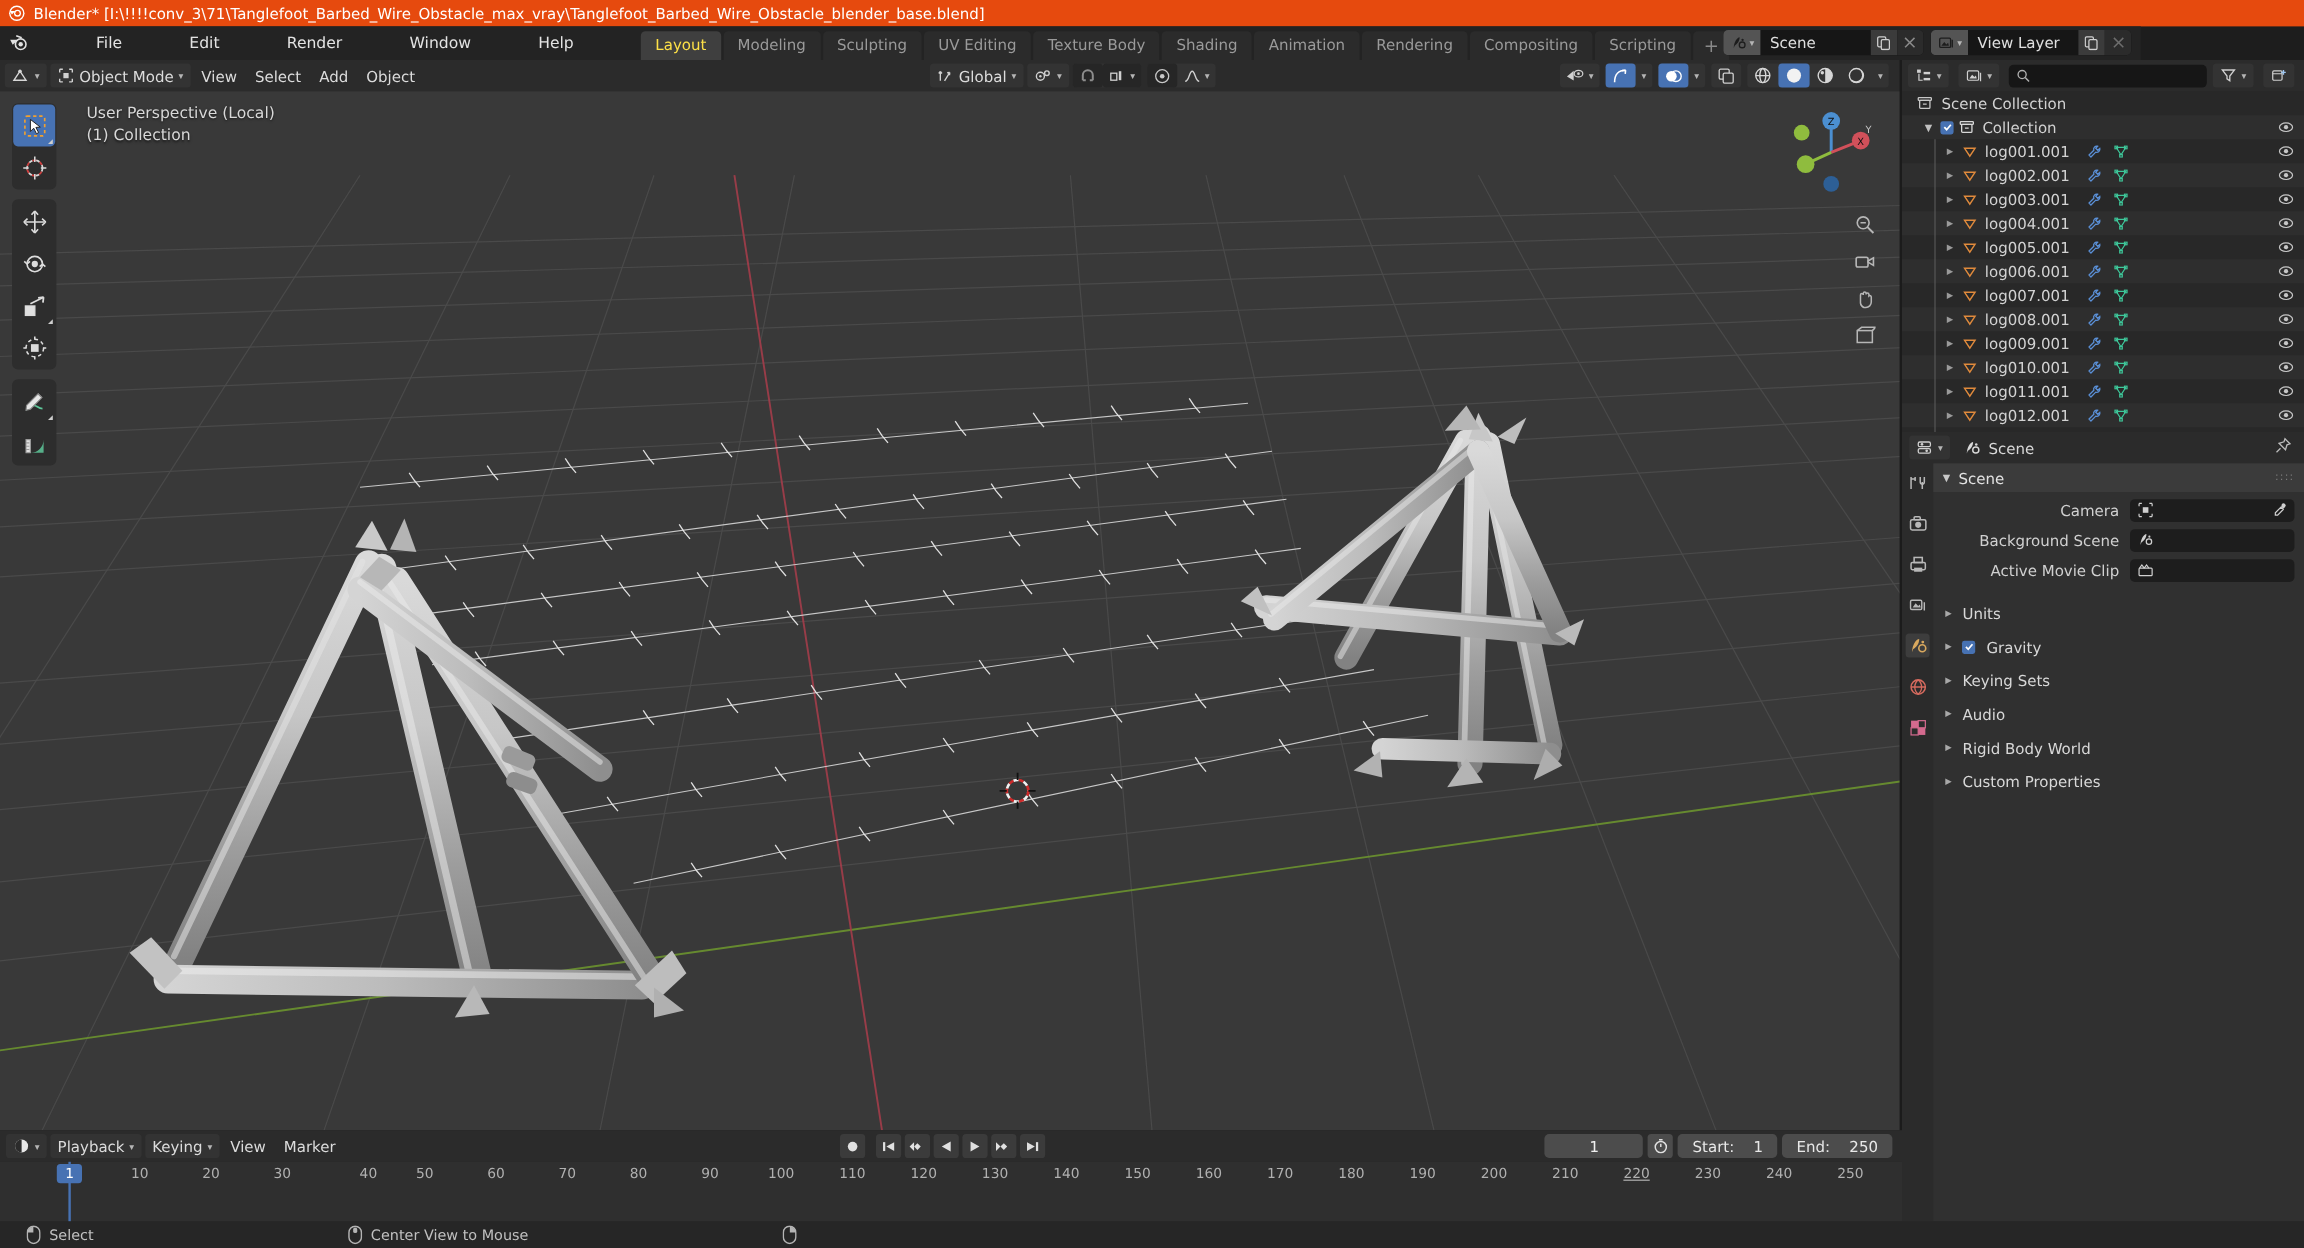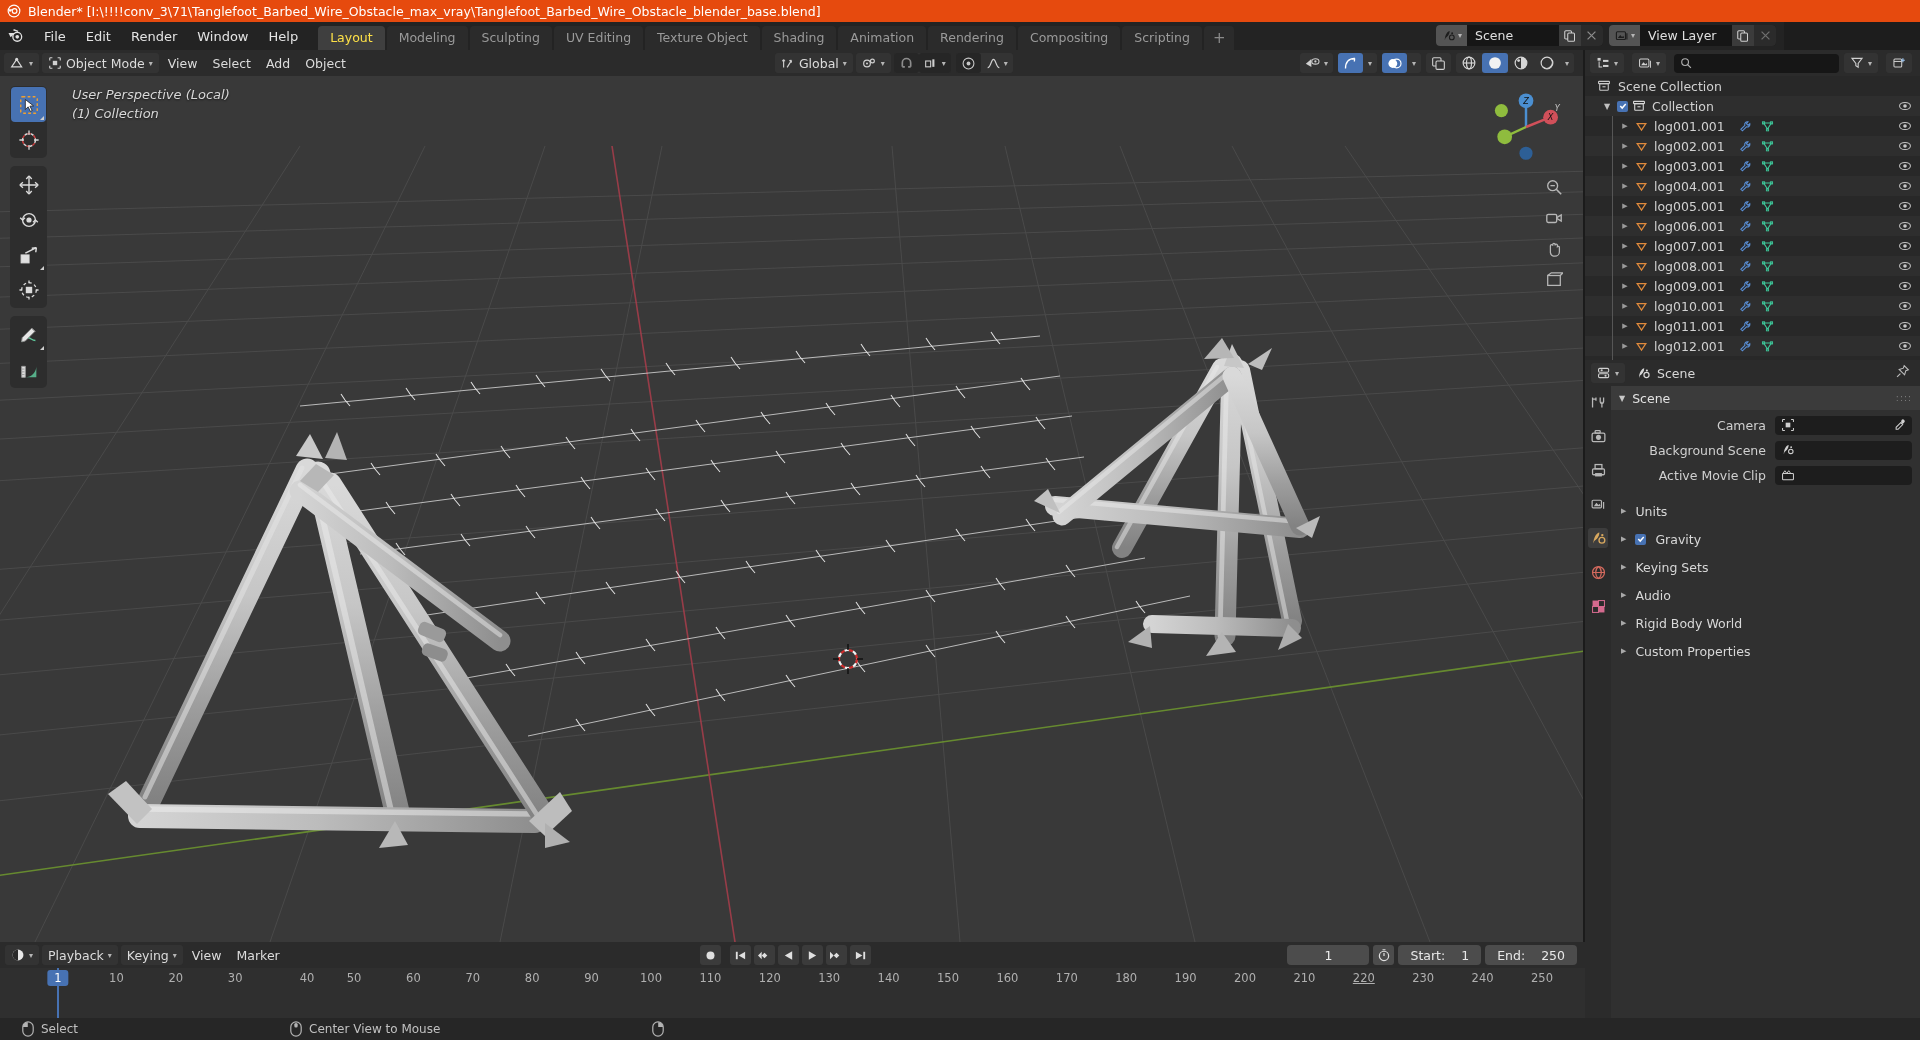--- a/index.html
+++ b/index.html
@@ -25,20 +25,21 @@
   }
   .tb-logo { width: 14px; height: 14px; flex: 0 0 auto; }
 
   
   .topbar {
     position: absolute; top: 22px; left: 0; width: 1784px; height: 28px;
     background: #232323;
     display: flex; align-items: center;
     padding-left: 6px;
     white-space: nowrap;
+    gap: 36px;
   }
   .blender-icon { width: 20px; height: 20px; margin-right: 8px; flex: 0 0 auto; }
   .menu-item {
     padding: 3px 10px; font-size: 13px; color: #e3e3e3;
     border-radius: 3px; cursor: default;
   }
   .ws-tabs { display: flex; align-items: flex-end; height: 28px; margin-left: 10px; }
   .ws-tab {
     padding: 5px 12px 6px; font-size: 12.5px; color: #9a9a9a;
     background: #2b2b2b; margin-right: 2px;
@@ -86,21 +87,21 @@
     font-size: 12.5px; color: #dcdcdc;
   }
   .hgroup > .gi.on { background: #4772b3; border-radius: 3px; }
   .hgroup > .gi.dark { background: #262626; border-radius: 3px; }
   .caret { font-size: 8px; color: #b5b5b5; }
   .vp-header-right { position: absolute; right: 6px; display: flex; align-items: center; }
 
   
   .viewport {
     position: absolute; top: 76px; left: 0; width: 1585px; height: 866px;
-    background: #393939; overflow: hidden; font-style: italic;
+    background: #393939; overflow: hidden;
   }
   #vp-svg { position: absolute; inset: 0; }
   .vp-text {
     position: absolute; left: 72px; font-size: 13px; color: #d8d8d8;
     text-shadow: 0 1px 2px rgba(0,0,0,.6); pointer-events: none;
   }
   .vp-text.l1 { top: 11px; }
   .vp-text.l2 { top: 30px; }
 
   
@@ -261,21 +262,21 @@
     <div class="menu-item">Edit</div>
     <div class="menu-item">Render</div>
     <div class="menu-item">Window</div>
     <div class="menu-item">Help</div>
 
     <div class="ws-tabs">
       <div class="ws-tab active">Layout</div>
       <div class="ws-tab">Modeling</div>
       <div class="ws-tab">Sculpting</div>
       <div class="ws-tab">UV Editing</div>
-      <div class="ws-tab">Texture Object</div>
+      <div class="ws-tab">Texture Body</div>
       <div class="ws-tab">Shading</div>
       <div class="ws-tab">Animation</div>
       <div class="ws-tab">Rendering</div>
       <div class="ws-tab">Compositing</div>
       <div class="ws-tab">Scripting</div>
       <div class="ws-tab plus">+</div>
     </div>
 
     <div class="topbar-right">
       <div class="id-block">

